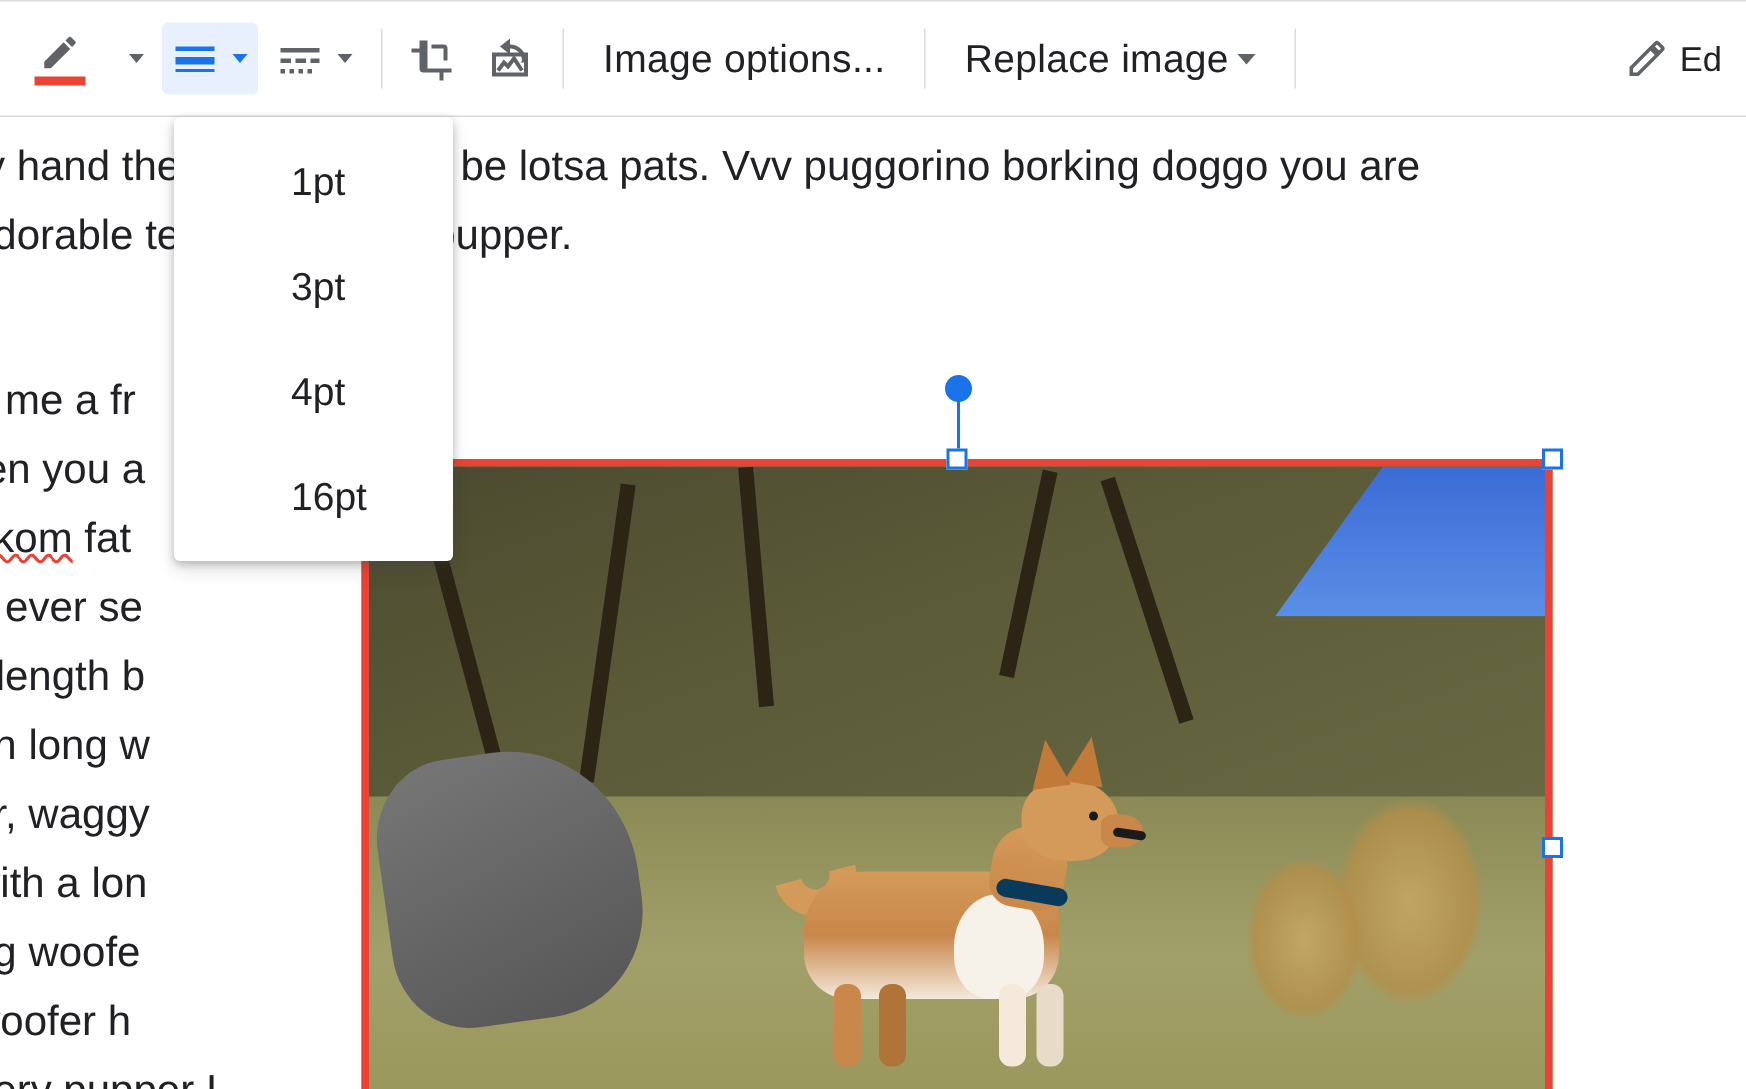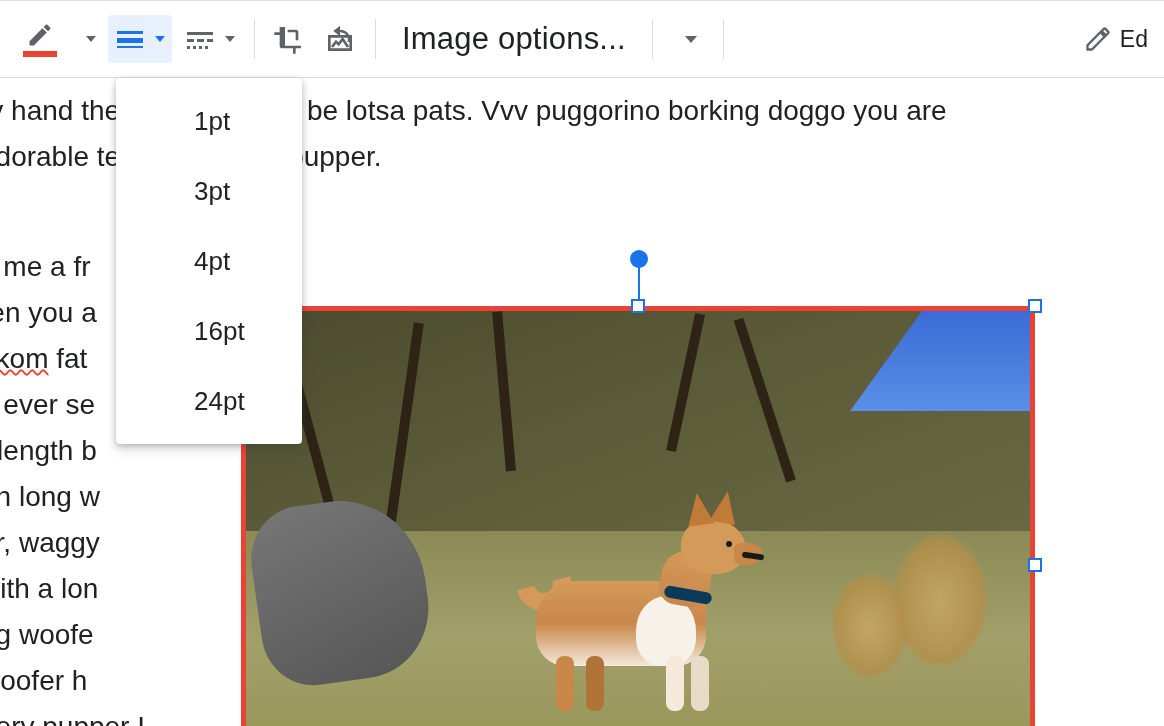--- a/index.html
+++ b/index.html
@@ -37,21 +37,21 @@
     align-items: center;
     justify-content: center;
     height: 48px;
     min-width: 44px;
     border-radius: 4px;
     cursor: pointer;
     padding: 0 6px;
   }
   .tb-btn.selected { background: #e8f0fe; }
   .tb-text-btn {
-    font-size: 31px;
+    font-size: 26px;
     color: #202124;
     padding: 0 14px;
     height: 48px;
     display: flex;
     align-items: center;
     border-radius: 4px;
     cursor: pointer;
     letter-spacing: 0.2px;
     white-space: nowrap;
   }
@@ -351,20 +351,21 @@
 
   <div class="tb-sep"></div>
 
   <div class="tb-text-btn">
     <span>Image options...</span>
   </div>
 
   <div class="tb-sep"></div>
 
   <div class="tb-text-btn">
+    <span>Replace image</span>
     <span class="caret-down"></span>
   </div>
 
   <div class="tb-sep"></div>
 
   <div class="toolbar-right">
     <div class="tb-btn" style="gap:8px">
       <svg width="28" height="28" viewBox="0 0 24 24">
         <path d="M3 17.25V21h3.75L17.81 9.94l-3.75-3.75L3 17.25zM20.71 7.04a1 1 0 0 0 0-1.41l-2.34-2.34a1 1 0 0 0-1.41 0l-1.83 1.83 3.75 3.75 1.83-1.83z" fill="none" stroke="#5f6368" stroke-width="2"></path>
       </svg>
@@ -378,23 +379,20 @@
     <span>1pt</span>
   </div>
   <div class="dropdown-item">
     <span>3pt</span>
   </div>
   <div class="dropdown-item">
     <span>4pt</span>
   </div>
   <div class="dropdown-item">
     <span>16pt</span>
-  </div>
-  <div class="dropdown-item">
-    <span>24pt</span>
   </div>
 </div>
 
 <div class="doc-area">
 
   <div class="doc-text top-para">
     <div class="line">ry hand the neighborhood be lotsa pats. Vvv puggorino borking doggo you are</div>
     <div class="line">adorable tempt me smol pupper.</div>
   </div>
 

